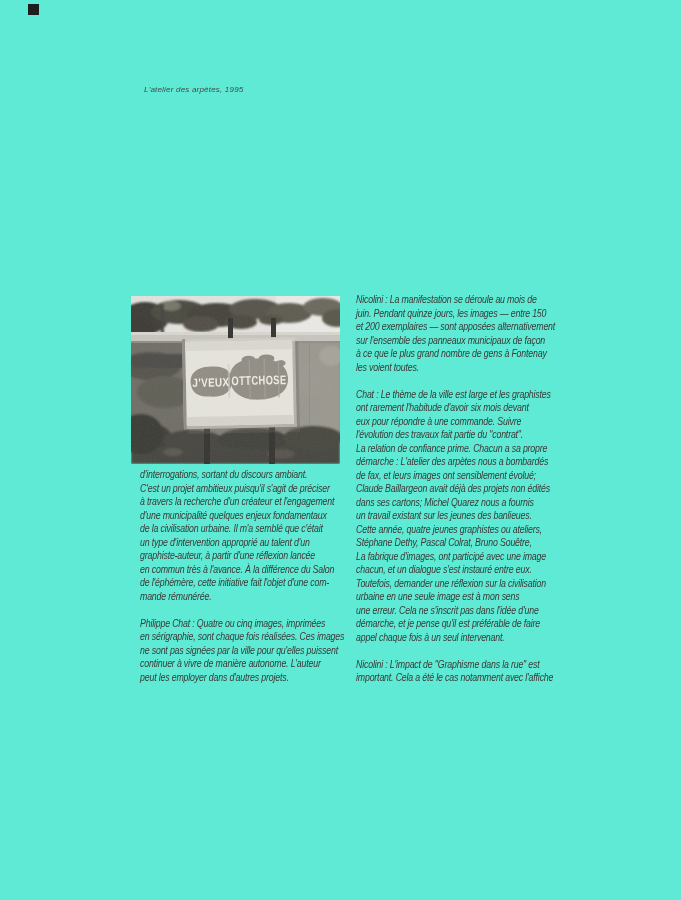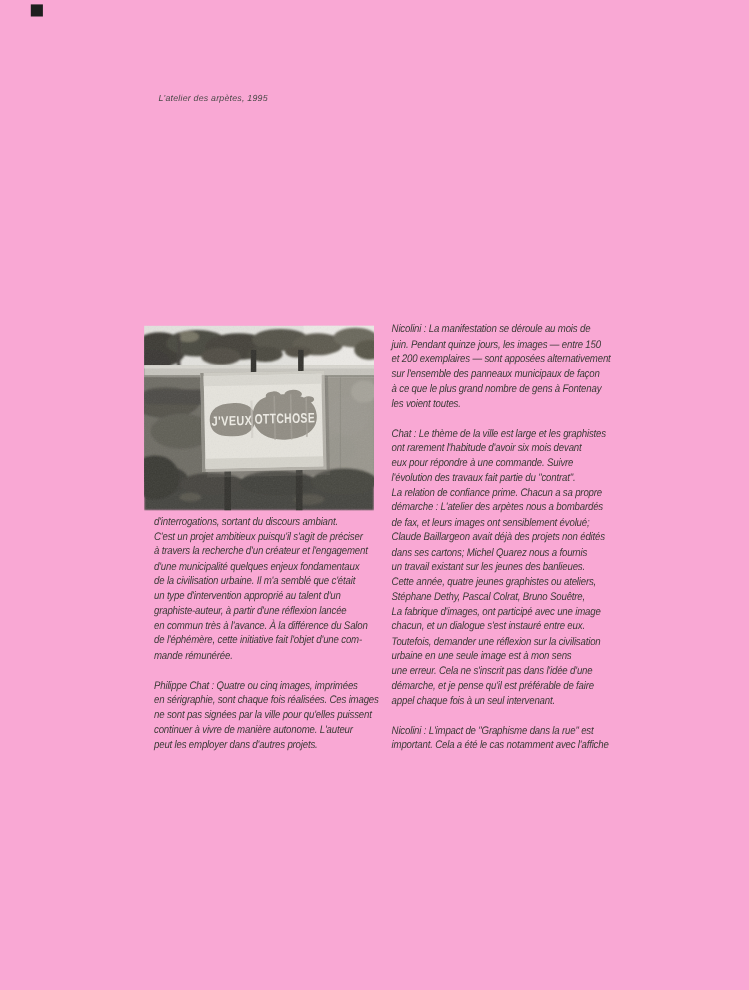--- a/index.html
+++ b/index.html
@@ -5,21 +5,21 @@
   html, body { margin: 0; padding: 0; }
   body {
     width: 681px; height: 900px;
     background: #fcfcfa;
     overflow: hidden;
     font-family: "Liberation Sans", sans-serif;
     position: relative;
   }
   .page {
     position: absolute; inset: 0;
-    background: #f9a8d4;
+    background: #5eead4;
   }
   .corner-mark {
     position: absolute; left: 28px; top: 4px;
     width: 11px; height: 11px;
     background: #1e1e1e;
   }
   .caption {
     position: absolute; left: 144px; top: 85px;
     font-size: 8px; font-style: italic;
     letter-spacing: 0.2px;

